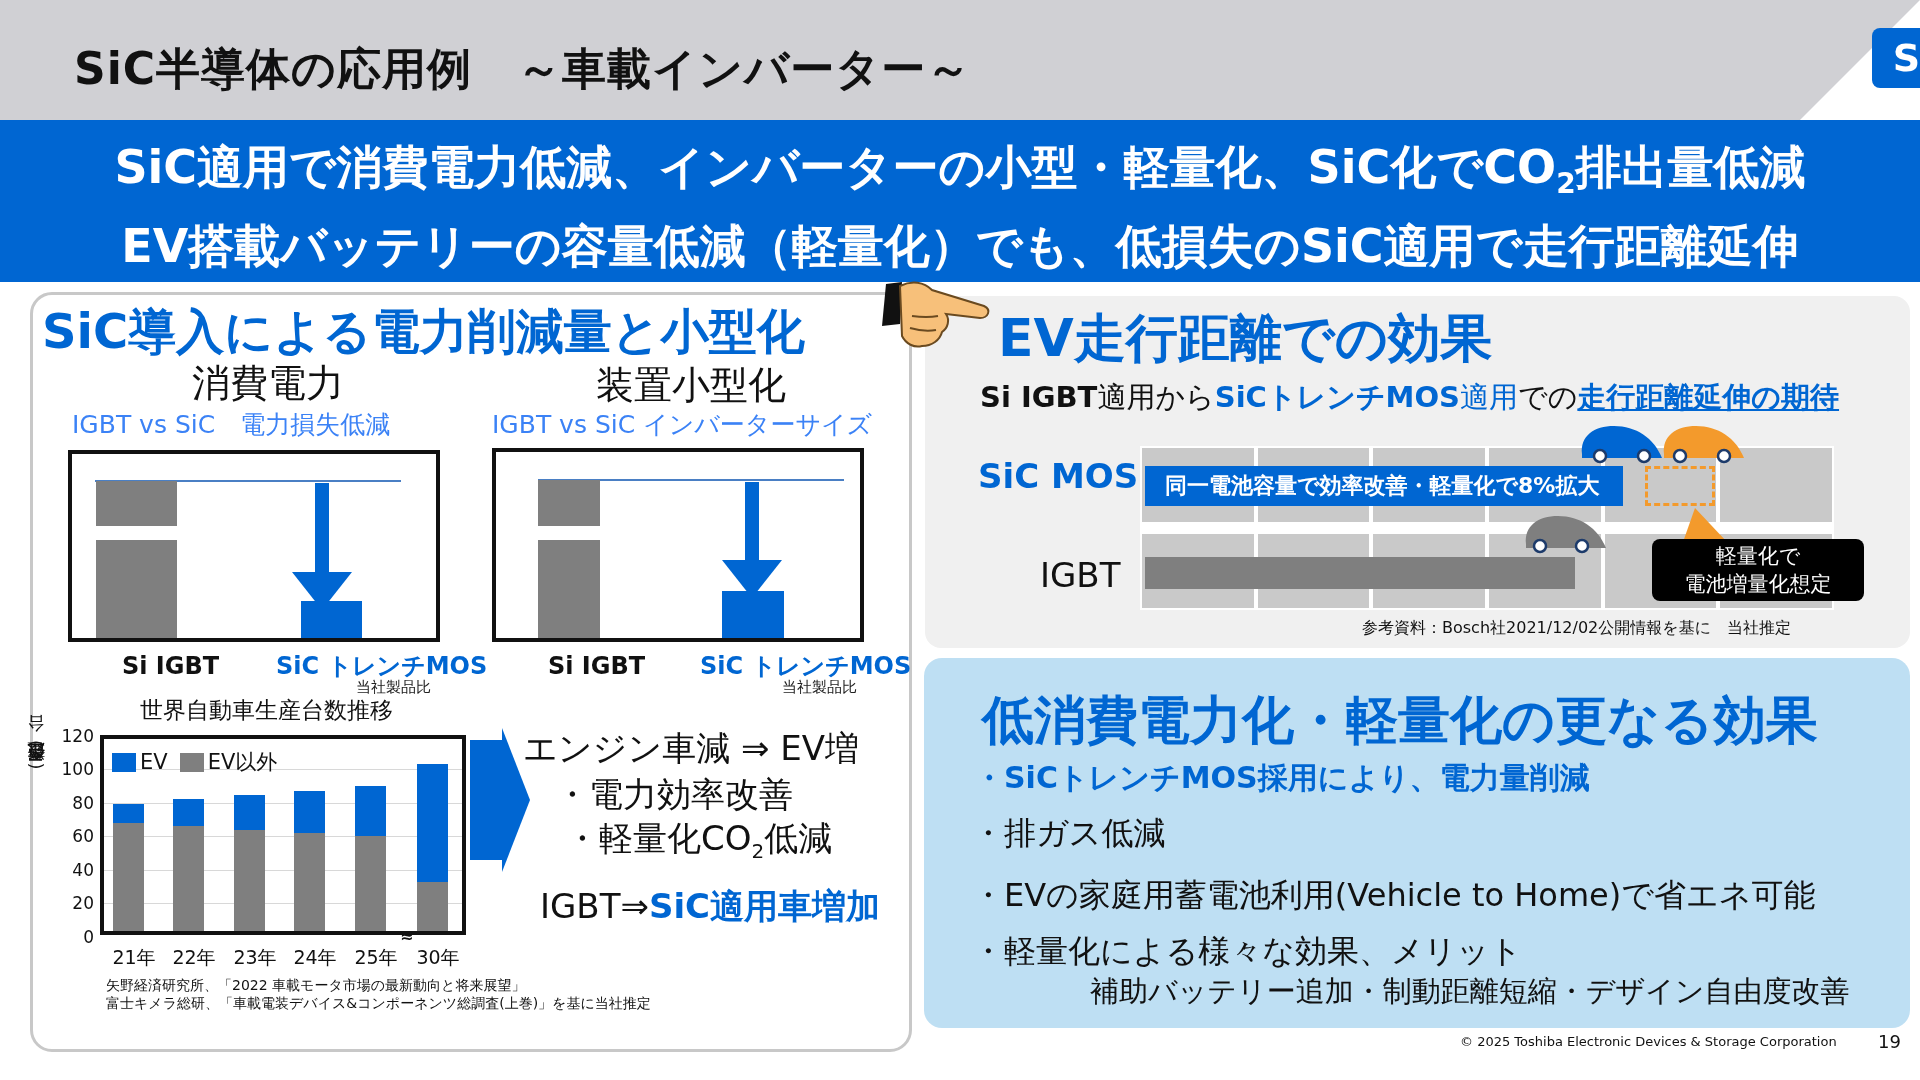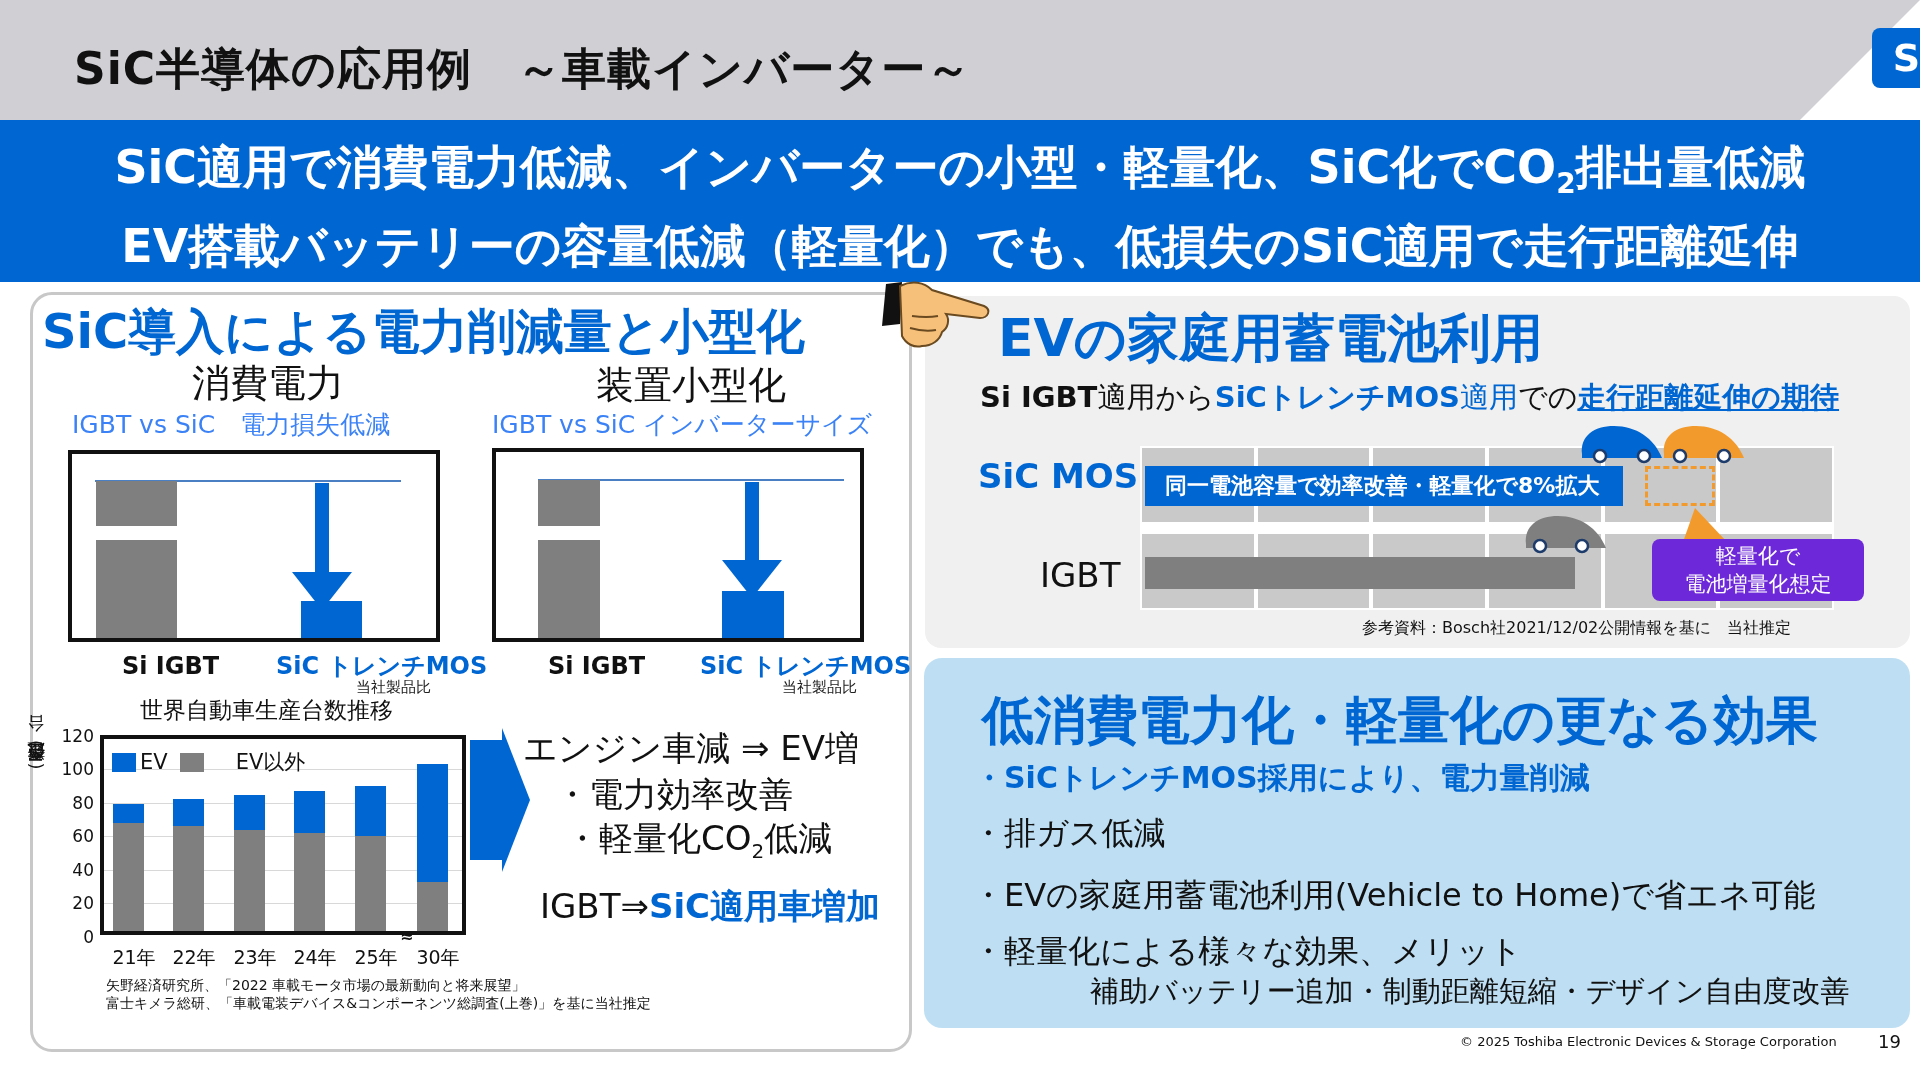--- a/index.html
+++ b/index.html
@@ -74,21 +74,21 @@
   .range-grid { position: absolute; left: 1140px; top: 446px; width: 694px; height: 164px; background: #fff; }
   .range-cell { position: absolute; background: #c9c9c9; }
   .row-label { position: absolute; font-size: 34px; }
   .sic-row-label { left: 978px; top: 456px; color: #0066d2; font-weight: bold; }
   .igbt-row-label { left: 1040px; top: 555px; color: #111; }
   .sic-bar { position: absolute; left: 1145px; top: 466px; width: 478px; height: 40px; background: #0066d2; color: #fff;
     font-size: 22px; font-weight: bold; line-height: 40px; padding-left: 20px; white-space: nowrap; }
   .dashed-box { position: absolute; left: 1645px; top: 466px; width: 70px; height: 40px; border: 3px dashed #f39a2c; }
   .igbt-bar { position: absolute; left: 1145px; top: 557px; width: 430px; height: 32px; background: #7f7f7f; }
   .car { position: absolute; width: 84px; height: 40px; }
-  .callout { position: absolute; left: 1652px; top: 539px; width: 212px; height: 62px; background: #6d28d9; border-radius: 8px;
+  .callout { position: absolute; left: 1652px; top: 539px; width: 212px; height: 62px; background: #000000; border-radius: 8px;
     color: #fff; font-size: 21px; text-align: center; line-height: 28px; padding-top: 3px; }
   .callout-tail { position: absolute; left: 1683px; top: 508px; width: 0; height: 0;
     border-left: 12px solid transparent; border-right: 32px solid transparent; border-bottom: 34px solid #f39a2c; }
   .source-note { position: absolute; left: 1362px; top: 618px; font-size: 16px; color: #111; }
 
   
   .rb-panel { position: absolute; left: 924px; top: 658px; width: 986px; height: 370px; background: #bedff3; border-radius: 18px; }
   .rb-title { position: absolute; left: 982px; top: 666px; font-size: 52px; font-weight: bold; color: #0066d2; margin-top: 20px; }
   .rb-sub { position: absolute; left: 974px; top: 734px; font-size: 30px; font-weight: bold; color: #0066d2; margin-top: 24px; }
   .rb-item { position: absolute; left: 972px; font-size: 32px; color: #111; white-space: nowrap; margin-top: 12px; }
@@ -182,21 +182,21 @@
         <div class="bar-seg" style="height: 117.6px; background: rgb(0, 102, 210);"></div>
         <div class="bar-seg" style="height: 49px; background: rgb(127, 127, 127);"></div>
       </div>
     </div>
 </div>
 
 <div class="legend">
   <span class="legend-sw" style="background:#0066d2;"></span>
   <span>EV</span>
   <span class="legend-sw" style="background:#7f7f7f; margin-left:12px;"></span>
-  <span style="margin-left:28px;">EV以外</span>
+  <span style="">EV以外</span>
 </div>
 <div class="break-mark">≈</div>
 
 <div class="xtick" style="left:104px;">21年</div>
 <div class="xtick" style="left:164px;">22年</div>
 <div class="xtick" style="left:225px;">23年</div>
 <div class="xtick" style="left:285px;">24年</div>
 <div class="xtick" style="left:346px;">25年</div>
 <div class="xtick" style="left:408px;">30年</div>
 
@@ -211,21 +211,21 @@
 <div class="conclusion" style="left:555px; top:772px;">・電力効率改善</div>
 <div class="conclusion" style="left:565px; top:816px;"><span>・軽量化CO</span><sub>2</sub><span>低減</span></div>
 <div class="conclusion" style="left:540px; top:884px;"><span>IGBT⇒</span><span class="concl-blue">SiC適用車増加</span></div>
 
 <div class="rt-panel"></div>
 <svg style="position:absolute; left:872px; top:276px;" width="120" height="76" viewBox="0 0 120 76">
   <polygon points="14,8 30,6 28,48 10,50" fill="#111"></polygon>
   <path d="M28,10 C40,4 52,6 60,14 L112,30 C120,34 116,42 108,42 L74,38 C78,44 76,52 70,56 C68,64 60,70 50,70 C42,72 34,68 30,60 Z" fill="#f7c07a" stroke="#6a4a20" stroke-width="2"></path>
   <path d="M40,40 Q55,42 66,40 M38,52 Q52,56 64,54" stroke="#6a4a20" stroke-width="2" fill="none"></path>
 </svg>
-<div class="rt-title">EVの家庭用蓄電池利用</div>
+<div class="rt-title">EV走行距離での効果</div>
 <div class="rt-sub"><span>Si IGBT</span><span class="n">適用から</span><span class="b1">SiCトレンチMOS</span><span class="nb">適用</span><span class="n">での</span><span class="b2">走行距離延伸の期待</span></div>
 
 <div class="range-grid" id="range-grid">
     <div class="range-cell" style="left: 2px; top: 2px; width: 111.667px; height: 74px;"></div>
     <div class="range-cell" style="left: 117.667px; top: 2px; width: 111.667px; height: 74px;"></div>
     <div class="range-cell" style="left: 233.333px; top: 2px; width: 111.667px; height: 74px;"></div>
     <div class="range-cell" style="left: 349px; top: 2px; width: 111.667px; height: 74px;"></div>
     <div class="range-cell" style="left: 464.667px; top: 2px; width: 111.667px; height: 74px;"></div>
     <div class="range-cell" style="left: 580.333px; top: 2px; width: 111.667px; height: 74px;"></div>
     <div class="range-cell" style="left: 2px; top: 88px; width: 111.667px; height: 74px;"></div>

